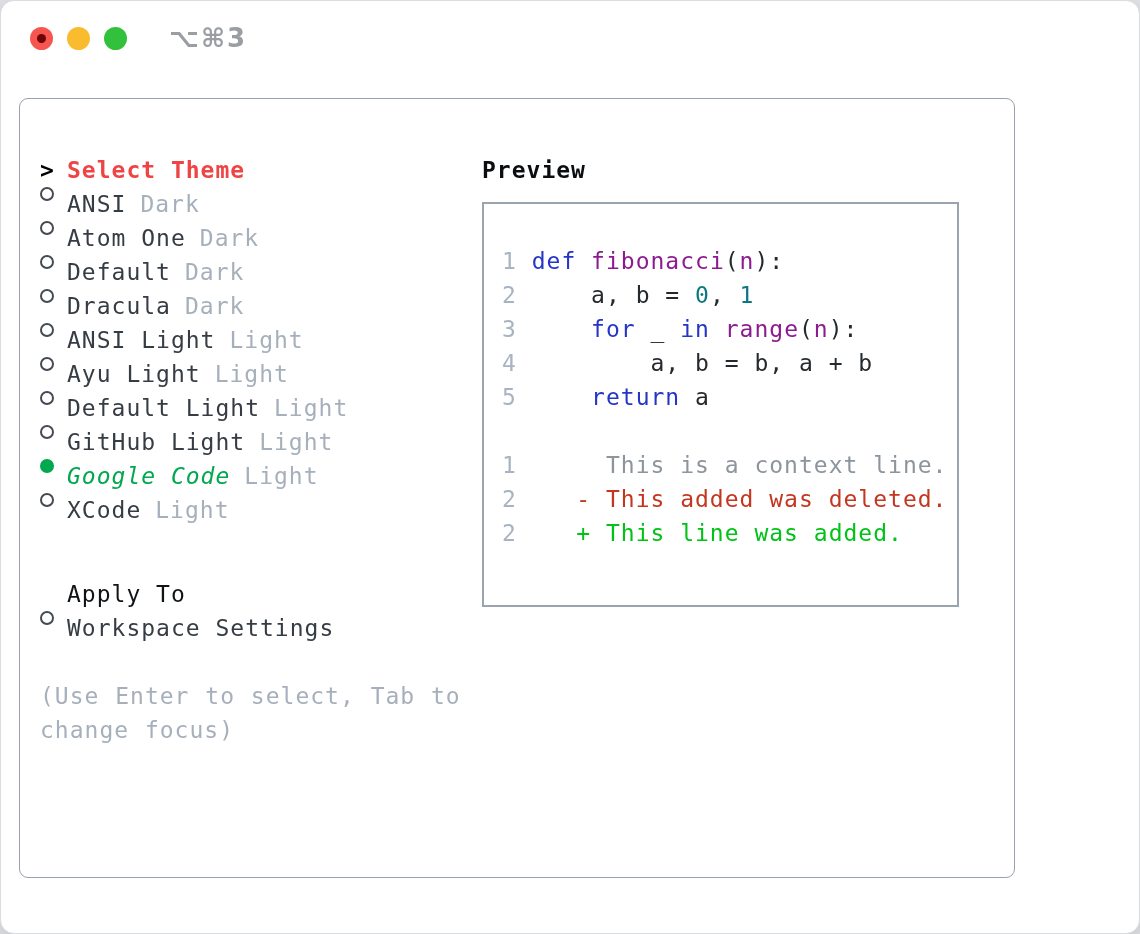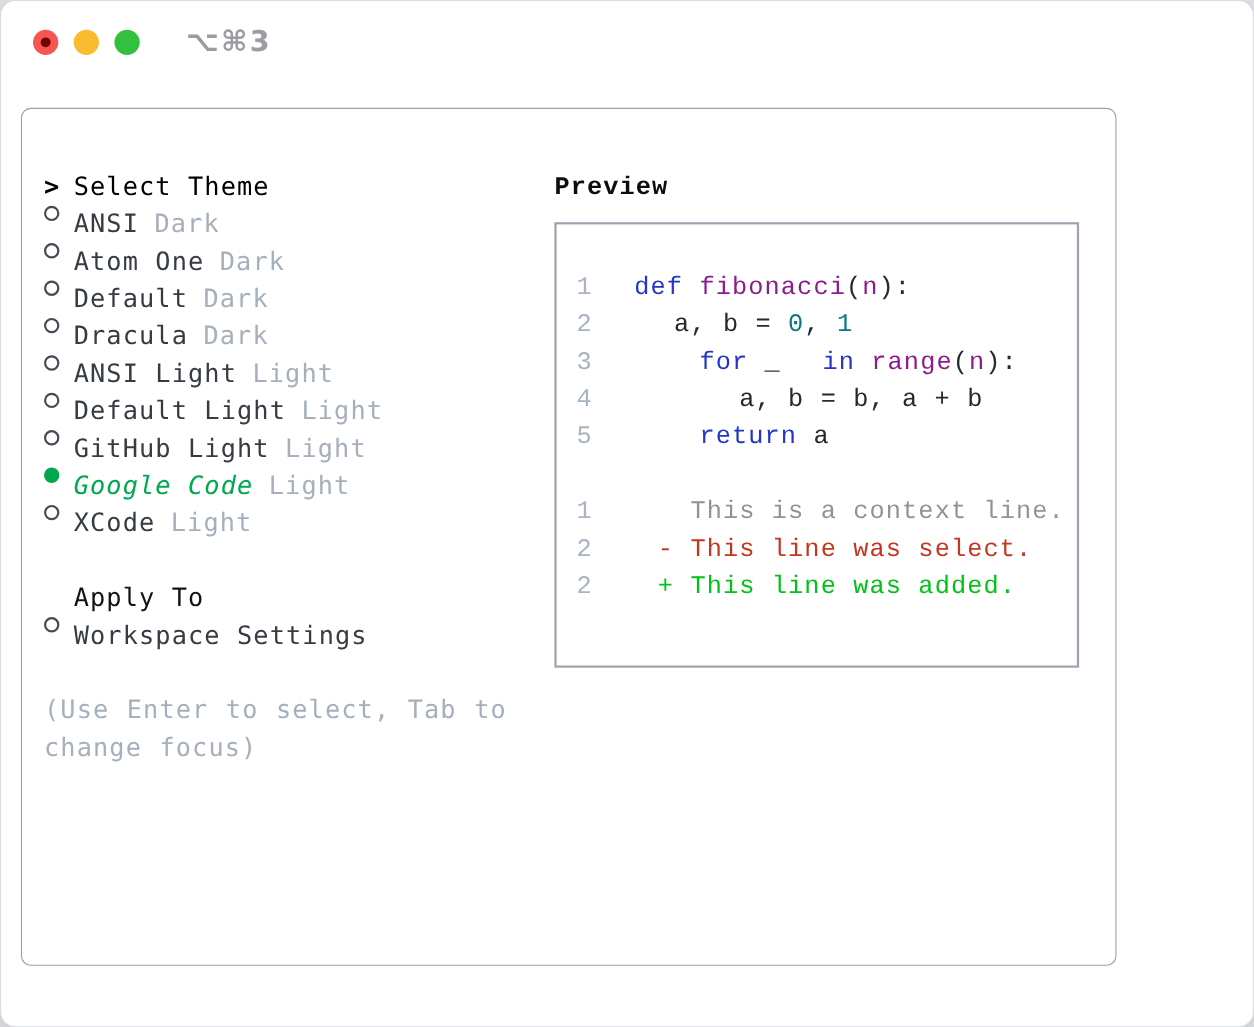--- a/index.html
+++ b/index.html
@@ -39,48 +39,48 @@
     position:absolute;left:18px;top:97px;width:996px;height:780px;
     border:1.5px solid var(--panel-border);border-radius:9px;background:#fff;
   }
   .mono{font-size:23px;line-height:34px;letter-spacing:1px;color:var(--text-dark);}
   
   .left-col{position:absolute;left:20px;top:54px;width:434px;}
   .row{position:relative;height:34px;line-height:34px;white-space:nowrap;}
   .row .lead{position:absolute;left:0;top:0;}
   .row .txt{padding-left:27px;display:block;}
   .caret{font-weight:bold;color:#000;}
-  .hdr{font-weight:normal;color:#000000;}
+  .hdr{font-weight:bold;color:#ef4444;}
   .bullet{
     position:absolute;left:0;top:10px;width:14px;height:14px;border-radius:50%;
     border:2px solid #454b54;background:transparent;
   }
   .bullet.filled{border-color:var(--accent-green);background:var(--accent-green);}
   .item .name{color:var(--text-dark);}
   .item.selected .name{color:var(--accent-green);font-style:italic;}
   .item .variant{color:var(--muted-gray);margin-left:14px;margin-top:44px;}
-  .apply-to{margin-top:34px;}
+  .apply-to{margin-top:50px;}
   .apply-hdr{color:#111417;}
   .apply-opt .name{color:var(--text-dark);}
   .apply-opt.selected .name{color:var(--accent-green);}
   .help{
     margin-top:34px;width:432px;color:var(--muted-gray);
     white-space:normal;word-spacing:1px;
   }
   
-  .right-col{position:absolute;left:484px;top:54px;width:495px;font-family:Liberation Mono, monospace;}
+  .right-col{position:absolute;left:462px;top:54px;width:495px;}
   .preview-title{font-weight:bold;color:#0b0e11;height:34px;line-height:34px;}
   .preview-box{
     margin-top:15px;width:477px;height:405px;
     border:2px solid #9aa4ae;background:#fff;
     padding:40px 0 0 18px;overflow:hidden;
   }
   .code-line{height:34px;line-height:34px;white-space:pre;}
   .ln{color:#a8b4c2;}
-  .tok.kw{color:var(--keyword-blue);margin-left:23px;}
+  .tok.kw{color:var(--keyword-blue);}
   .tok.fn{color:var(--function-purple);}
   .tok.num{color:var(--number-teal);}
   .tok.pl{color:#24292e;}
   .blank-line{height:34px;}
   .diff.ctx{color:#8d949c;}
   .diff.del{color:var(--diff-red);}
   .diff.add{color:var(--diff-green);margin-top:28px;}
 </style>
 </head>
 <body>
@@ -120,20 +120,24 @@
           <div class="row item">
             <span class="bullet lead"></span>
             <span class="txt"><span class="name">Dracula</span><span class="variant">Dark</span></span>
           </div>
           <div class="row item">
             <span class="bullet lead"></span>
             <span class="txt"><span class="name">ANSI Light</span><span class="variant">Light</span></span>
           </div>
           <div class="row item">
             <span class="bullet lead"></span>
+            <span class="txt"><span class="name">Ayu Light</span><span class="variant">Light</span></span>
+          </div>
+          <div class="row item">
+            <span class="bullet lead"></span>
             <span class="txt"><span class="name">Default Light</span><span class="variant">Light</span></span>
           </div>
           <div class="row item">
             <span class="bullet lead"></span>
             <span class="txt"><span class="name">GitHub Light</span><span class="variant">Light</span></span>
           </div>
           <div class="row item selected">
             <span class="bullet lead filled"></span>
             <span class="txt"><span class="name">Google Code</span><span class="variant">Light</span></span>
           </div>
@@ -164,20 +168,20 @@
         <div id="code-lines">
             <div class="code-line"><span class="ln">1 </span><span class="tok kw">def</span><span class="tok pl"> </span><span class="tok fn">fibonacci</span><span class="tok pl">(</span><span class="tok fn">n</span><span class="tok pl">):</span></div>
             <div class="code-line"><span class="ln">2 </span><span class="tok pl">    a, b = </span><span class="tok num">0</span><span class="tok pl">, </span><span class="tok num">1</span></div>
             <div class="code-line"><span class="ln">3 </span><span class="tok pl">    </span><span class="tok kw">for</span><span class="tok pl"> _ </span><span class="tok kw">in</span><span class="tok pl"> </span><span class="tok fn">range</span><span class="tok pl">(</span><span class="tok fn">n</span><span class="tok pl">):</span></div>
             <div class="code-line"><span class="ln">4 </span><span class="tok pl">        a, b = b, a + b</span></div>
             <div class="code-line"><span class="ln">5 </span><span class="tok pl">    </span><span class="tok kw">return</span><span class="tok pl"> a</span></div>
           </div>
         <div class="blank-line"></div>
         <div id="diff-lines">
             <div class="code-line"><span class="ln">1</span><span class="diff ctx">      This is a context line.</span></div>
-            <div class="code-line"><span class="ln">2</span><span class="diff del">    - This line was select.</span></div>
+            <div class="code-line"><span class="ln">2</span><span class="diff del">    - This added was deleted.</span></div>
             <div class="code-line"><span class="ln">2</span><span class="diff add">    + This line was added.</span></div>
           </div>
       </div>
     </div>
 
   </div>
 </div>
 
 </body></html>

